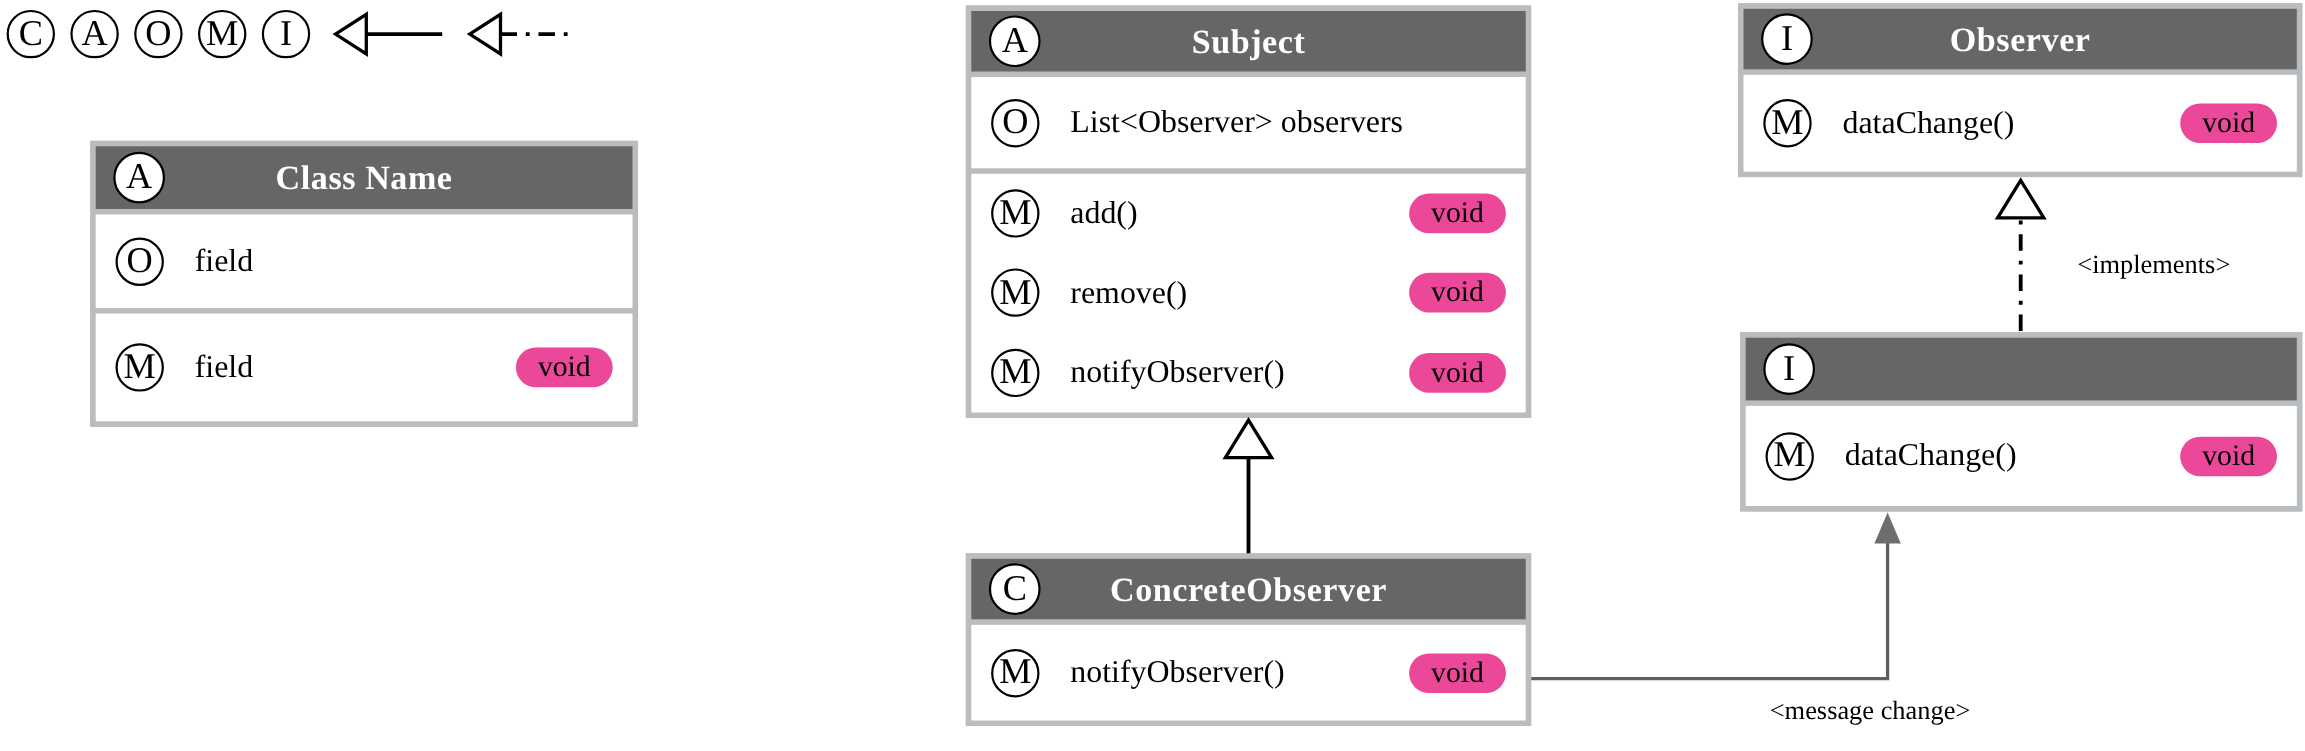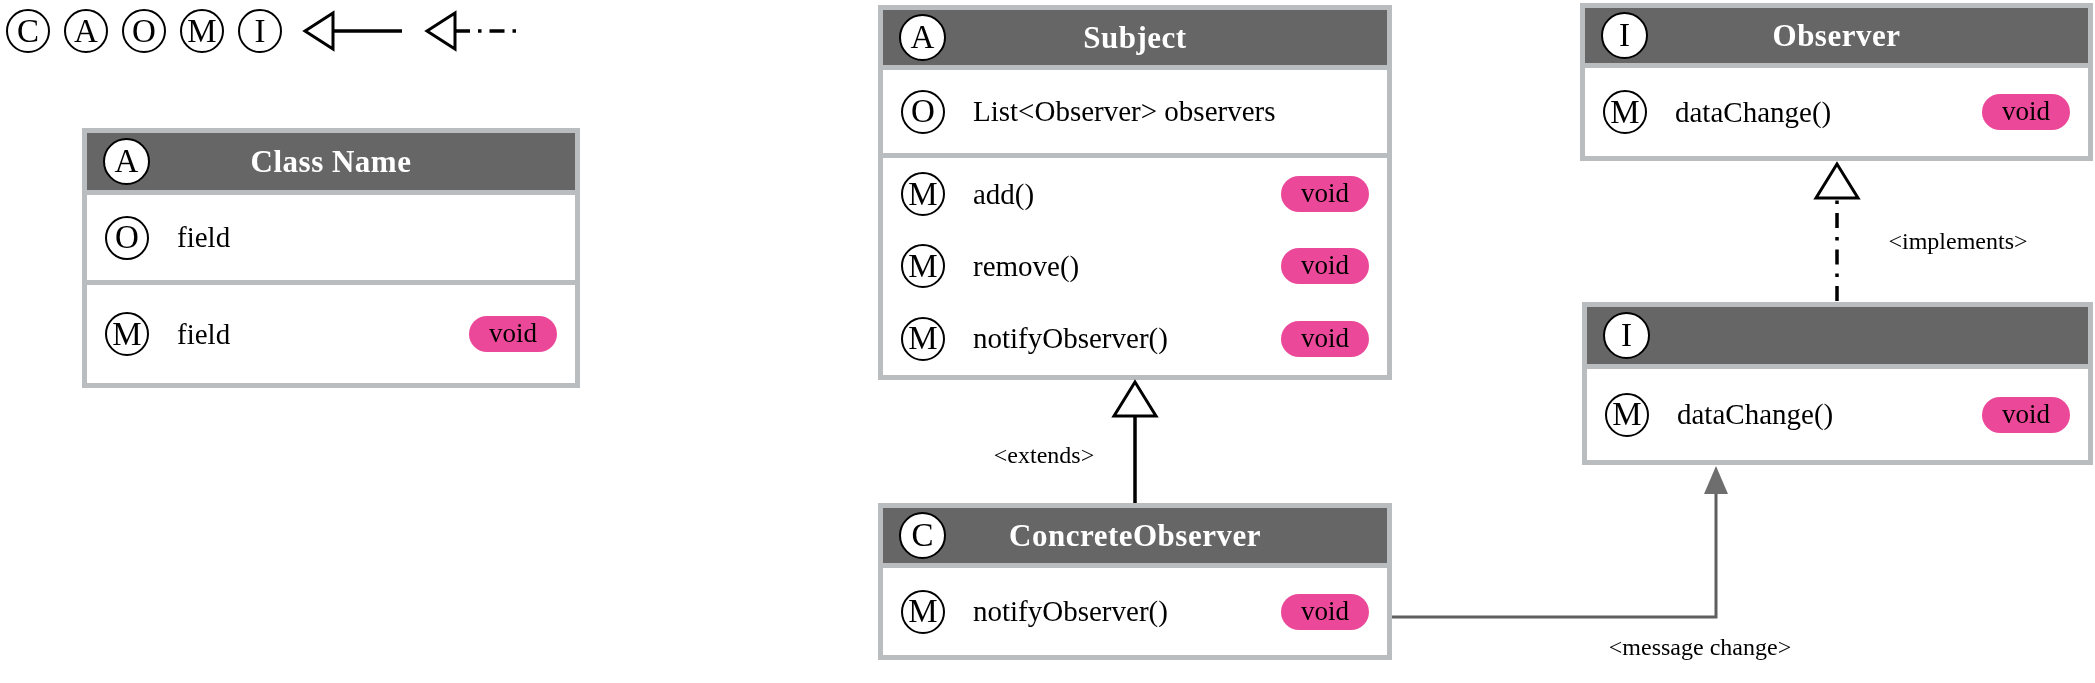--- a/index.html
+++ b/index.html
@@ -232,17 +232,16 @@
       <line x1="1837" y1="301" x2="1837" y2="200" stroke="#000000" stroke-width="3.5" stroke-dasharray="15 9 3.5 9"></line>
       <polygon points="1837,164 1816,198 1858,198" fill="#ffffff" stroke="#000000" stroke-width="3"></polygon>
     </g>
 
     <g>
       <polyline points="1392,617 1716,617 1716,492" fill="none" stroke="#5f5f5f" stroke-width="3"></polyline>
       <polygon points="1716,466 1704,494 1728,494" fill="#6e6e6e" stroke="none"></polygon>
     </g>
   </svg>
 
-  <div class="edge-label" style="left:944px; top:442px; width:200px;">&lt;extends&gt;</div>
   <div class="edge-label" style="left:1858px; top:228px; width:200px;">&lt;implements&gt;</div>
   <div class="edge-label" style="left:1550px; top:634px; width:300px;">&lt;message change&gt;</div>
 
 </div>
 
 </body></html>

